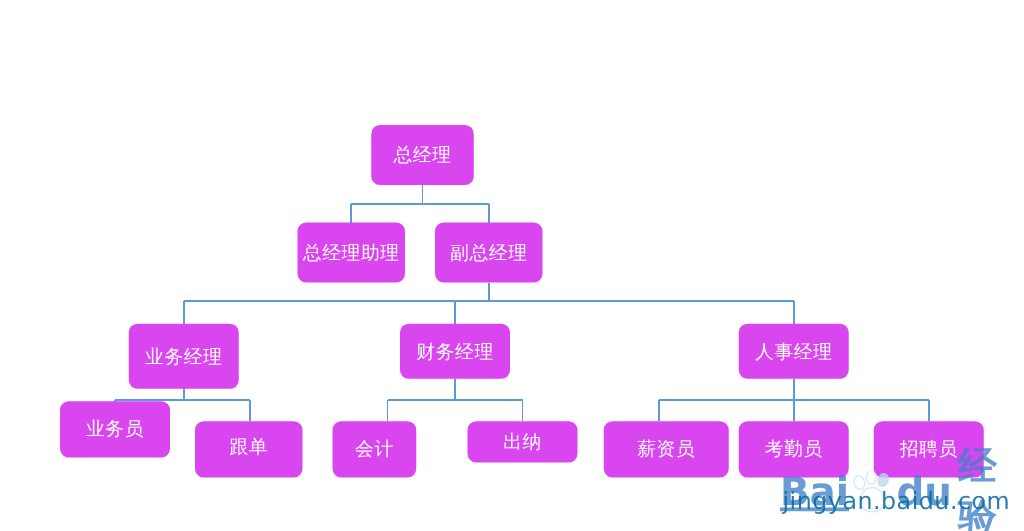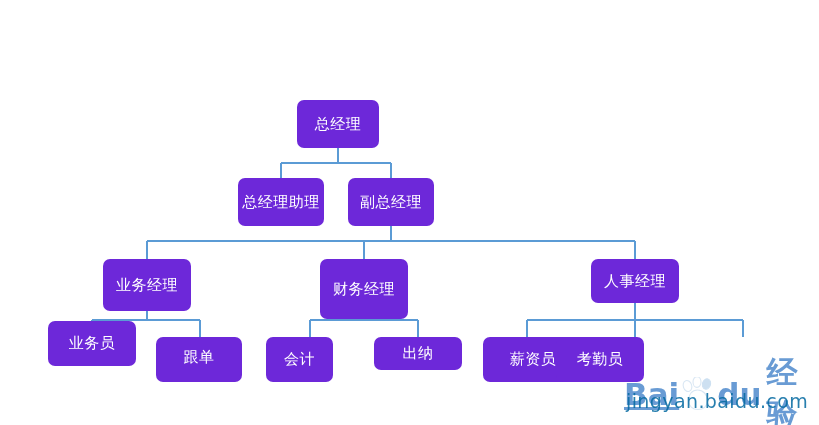--- a/index.html
+++ b/index.html
@@ -24,21 +24,21 @@
   #connector-layer {
     position: absolute;
     left: 0;
     top: 0;
     width: 819px;
     height: 425px;
     pointer-events: none;
   }
   .org-node {
     position: absolute;
-    background: #6d28d9;
+    background: #d946ef;
     border-radius: 7px;
     color: #ffffff;
     display: flex;
     align-items: center;
     justify-content: center;
     text-align: center;
     box-sizing: border-box;
     padding: 2px 4px;
     font-size: 15px;
     line-height: 1.25;
@@ -140,21 +140,21 @@
   </div>
 
   <div class="org-node" style="left:348px; top:178px; width:86px; height:48px;">
     <span class="node-label">副总经理</span>
   </div>
 
   <div class="org-node" style="left:103px; top:259px; width:88px; height:52px;">
     <span class="node-label">业务经理</span>
   </div>
 
-  <div class="org-node" style="left:320px; top:259px; width:88px; height:60px;">
+  <div class="org-node" style="left:320px; top:259px; width:88px; height:44px;">
     <span class="node-label">财务经理</span>
   </div>
 
   <div class="org-node" style="left:591px; top:259px; width:88px; height:44px;">
     <span class="node-label">人事经理</span>
   </div>
 
   <div class="org-node" style="left:48px; top:321px; width:88px; height:45px;">
     <span class="node-label">业务员</span>
   </div>
@@ -168,24 +168,27 @@
   </div>
 
   <div class="org-node" style="left:374px; top:337px; width:88px; height:33px;justify-content:center;">
     <span class="node-label">出纳</span>
   </div>
 
   <div class="org-node" style="left:483px; top:337px; width:100px; height:45px;">
     <span class="node-label">薪资员</span>
   </div>
 
-  <div class="org-node" style="left:556px; top:337px; width:88px; height:45px;">
+  <div class="org-node" style="left:591px; top:337px; width:88px; height:45px;">
     <span class="node-label">考勤员</span>
   </div>
 
+  <div class="org-node" style="left:699px; top:337px; width:88px; height:45px;">
+    <span class="node-label">招聘员</span>
+  </div>
 
   <div id="watermark">
     <div class="wm-main">
       <span class="wm-bai">Bai</span>
       <span class="wm-paw">
         <svg viewBox="0 0 34 34" width="34" height="34" xmlns="http://www.w3.org/2000/svg">
           <ellipse cx="6.5" cy="9" rx="4.2" ry="5.6" fill="#ffffff" stroke="#cfe0f0" stroke-width="1.1" transform="rotate(-18 6.5 9)"></ellipse>
           <ellipse cx="16" cy="5" rx="4.0" ry="5.4" fill="#ffffff" stroke="#cfe0f0" stroke-width="1.1"></ellipse>
           <ellipse cx="25.5" cy="7" rx="4.0" ry="5.2" fill="#bfd8ee" stroke="#bfd8ee" stroke-width="1.1" transform="rotate(16 25.5 7)"></ellipse>
           <path d="M16.5,13 C22,13 26.5,17.5 26.5,23.5 C26.5,29 22.5,32.5 17,32.5 C11.5,32.5 7.5,29 7.5,23.5 C7.5,17.5 11,13 16.5,13 Z" fill="#ffffff" stroke="#cfe0f0" stroke-width="1.1"></path>

